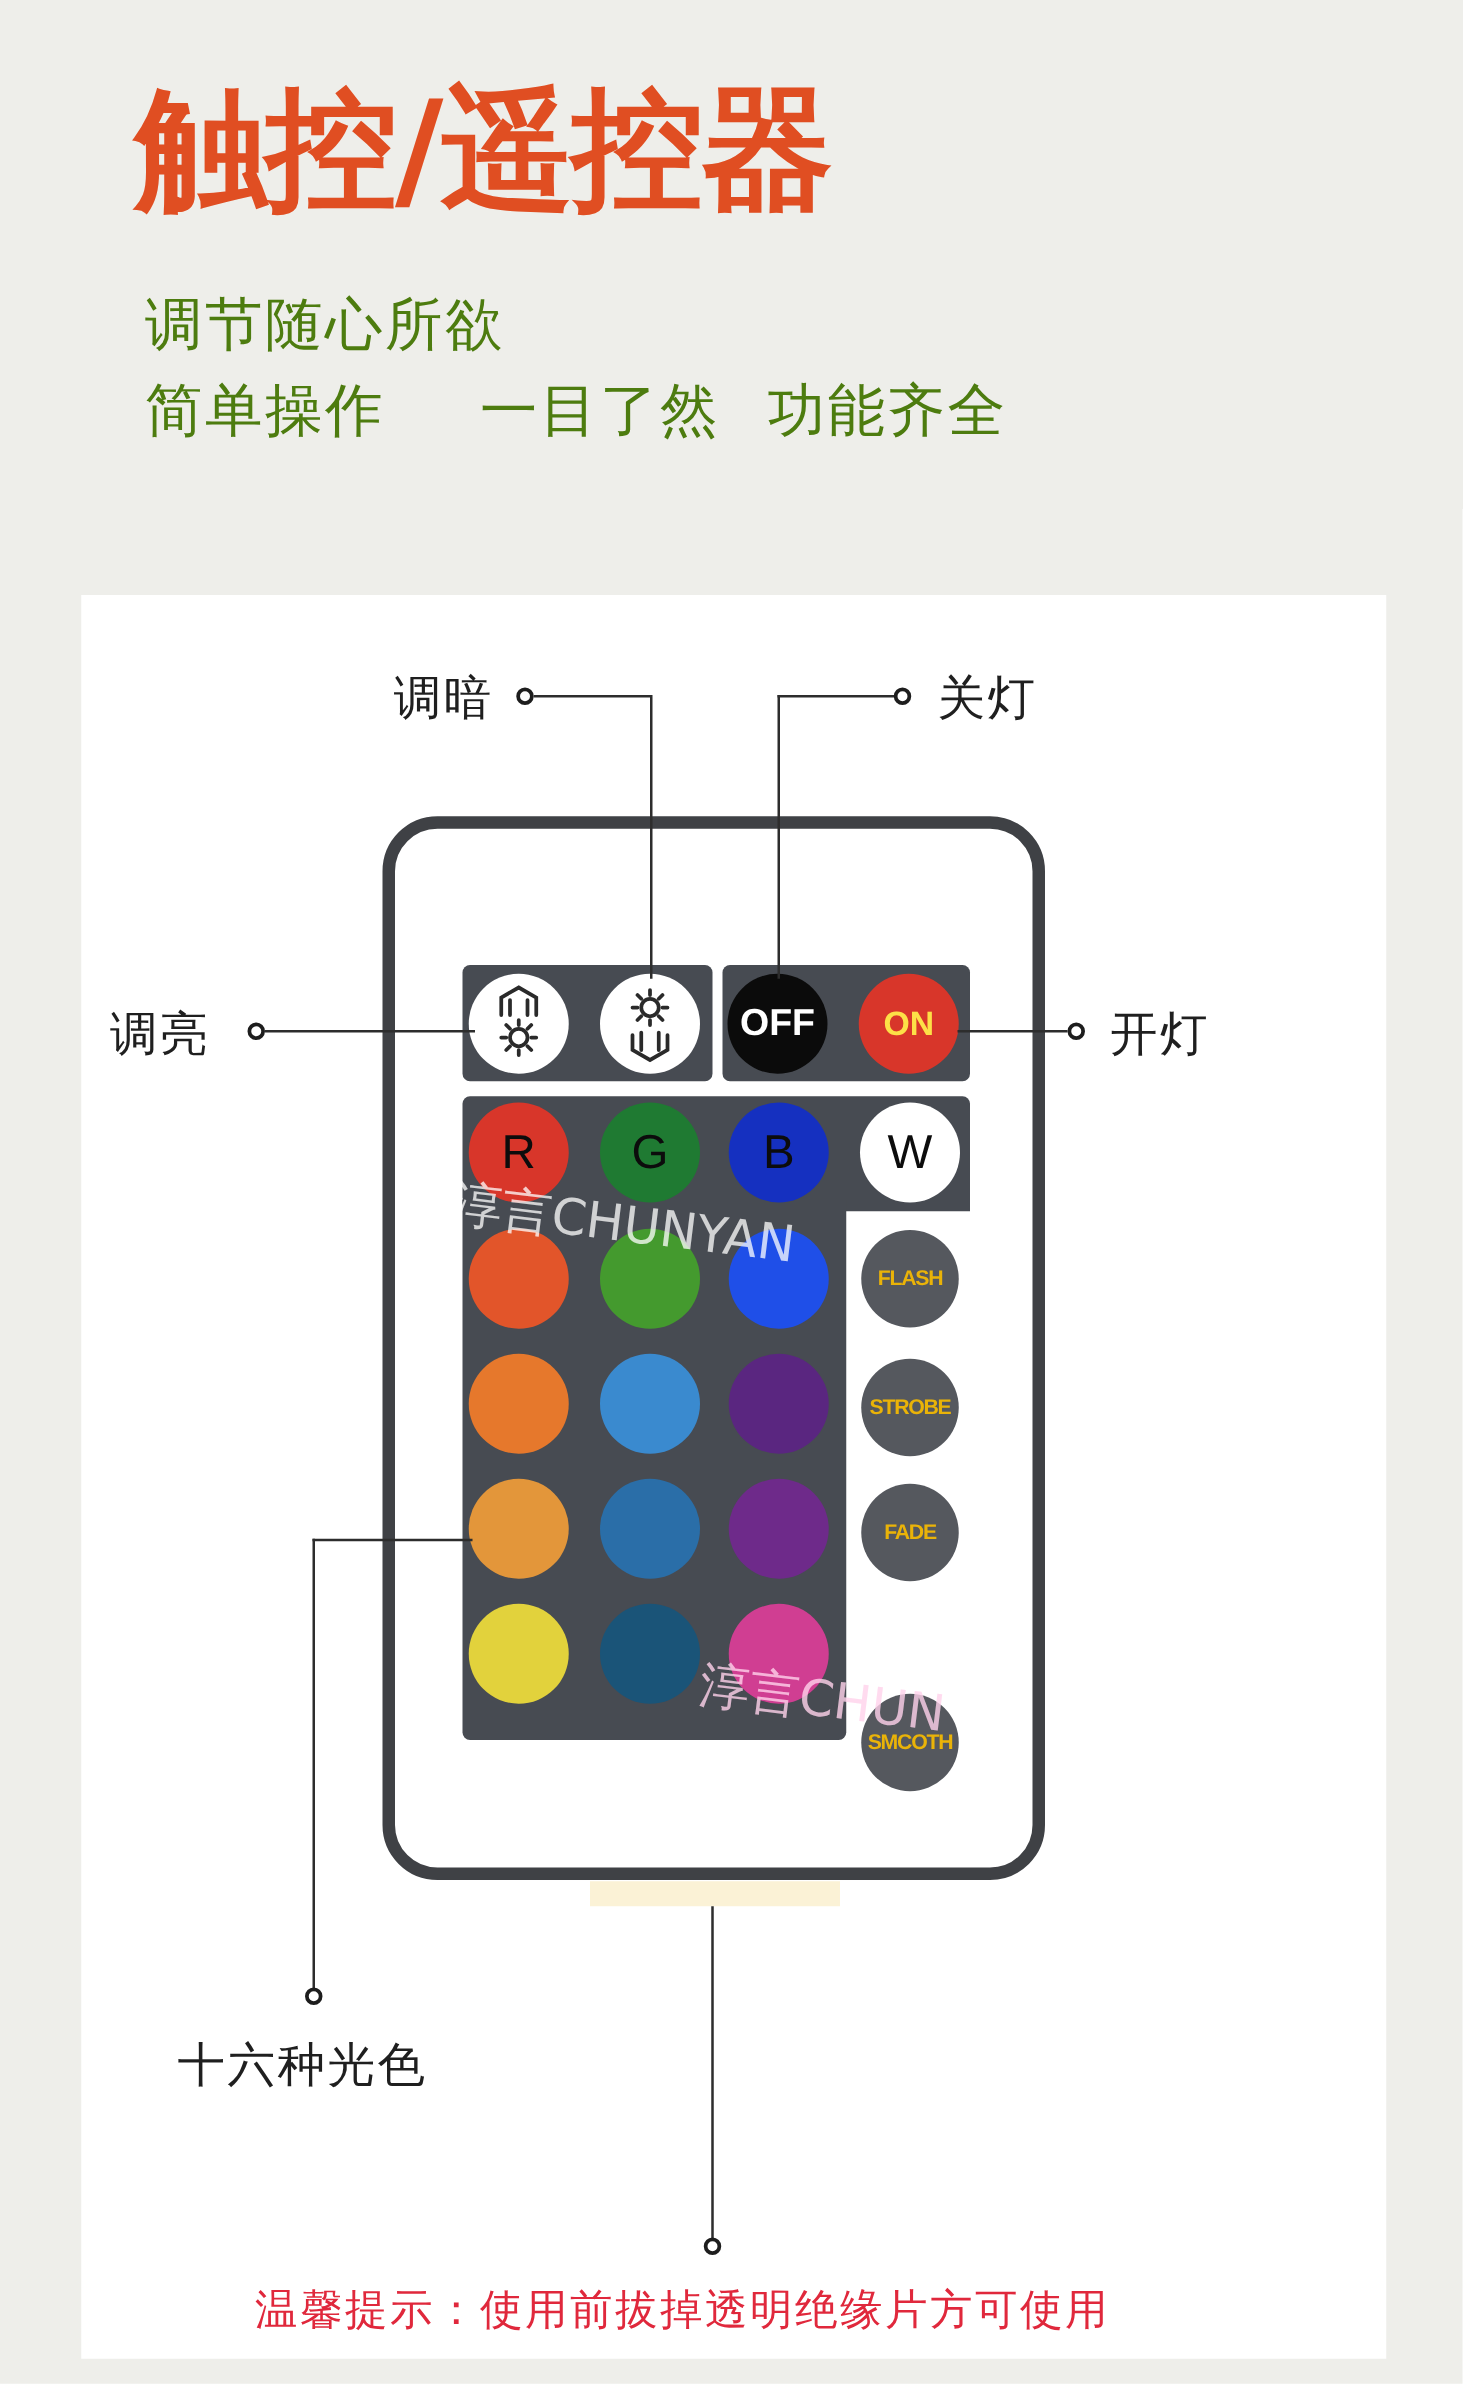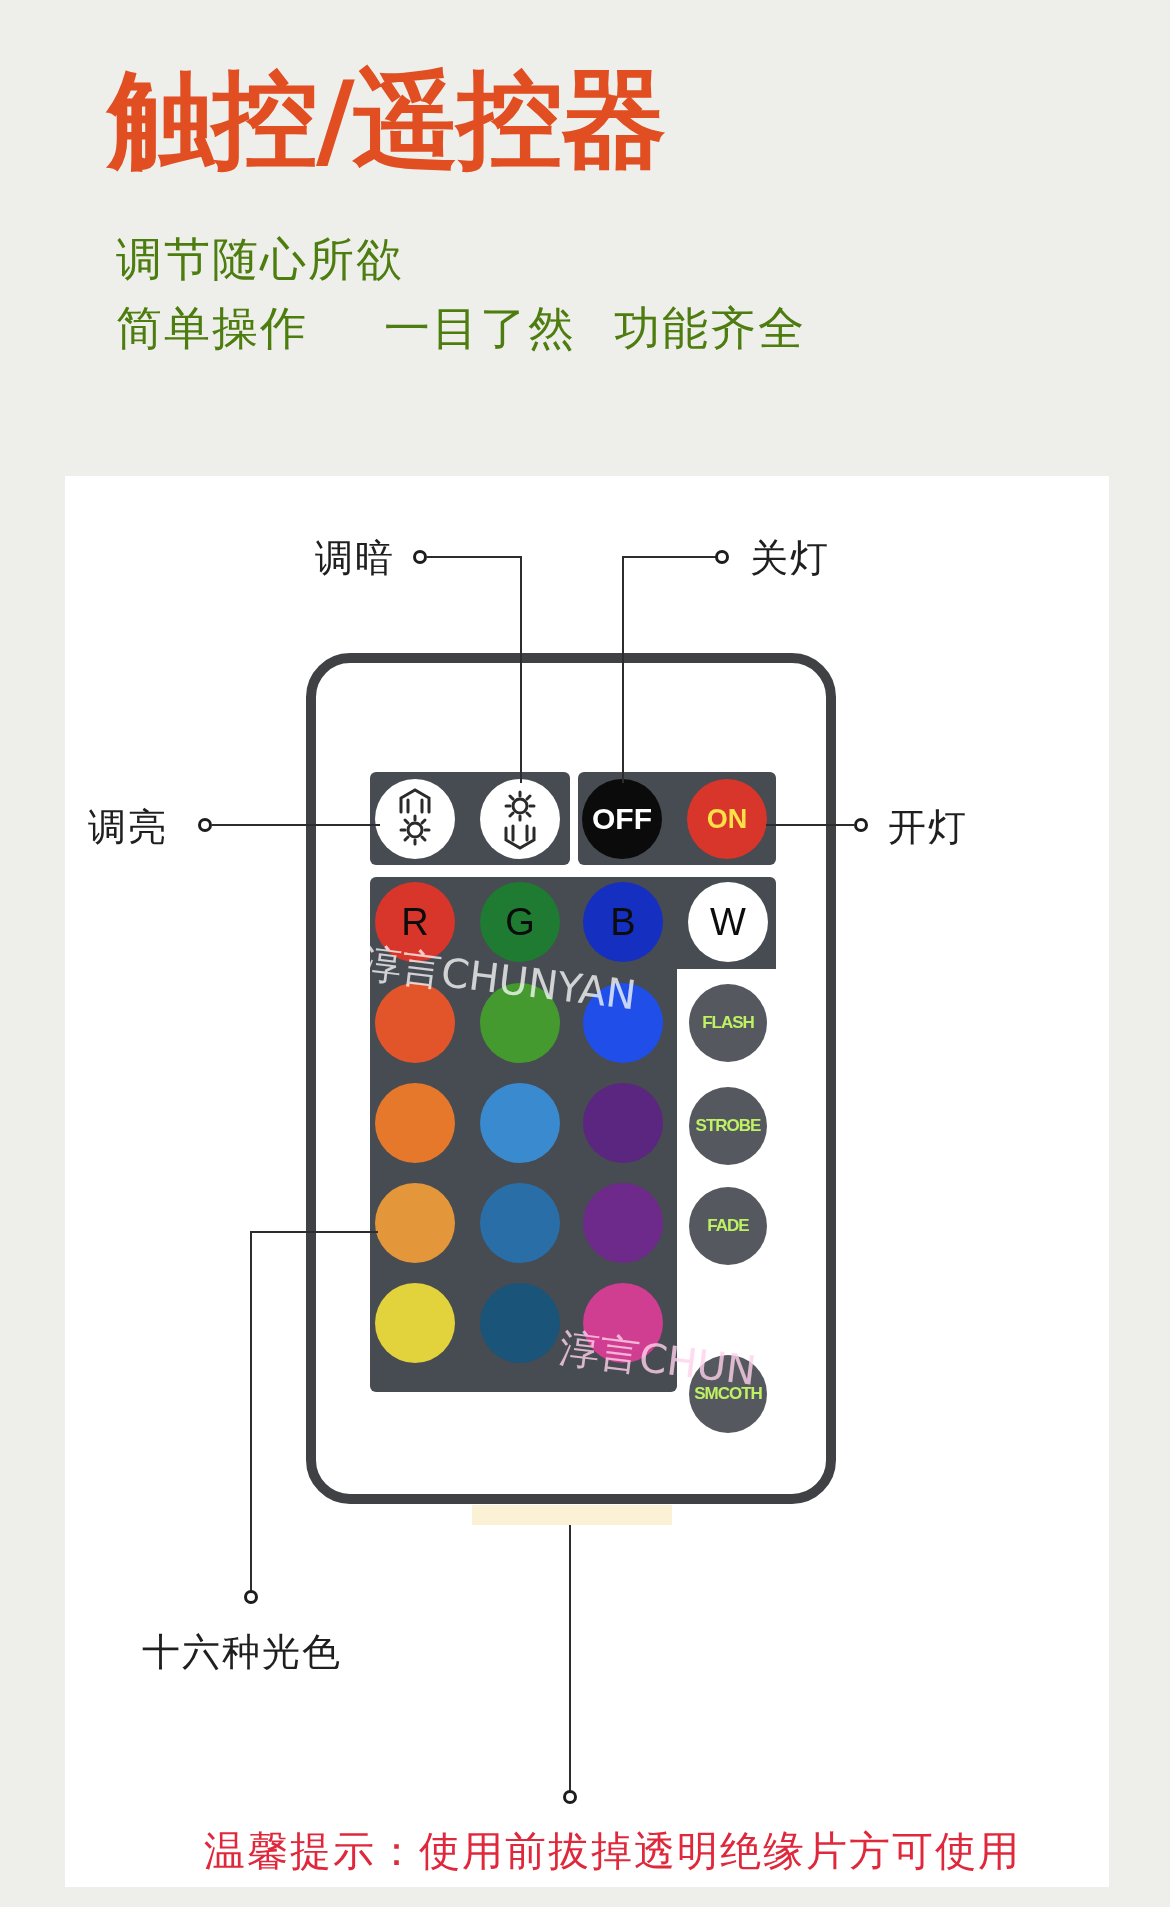--- a/index.html
+++ b/index.html
@@ -55,35 +55,35 @@
     position: absolute; border-radius: 50%;
     display: flex; align-items: center; justify-content: center;
     font-family: "Liberation Sans", "DejaVu Sans", sans-serif;
   }
   .btn-lg { width: 80px; height: 80px; }
   .btn-white { background: #FFFFFF; }
   .btn-off { background: #0b0b0b; color: #fff; font-weight: bold; font-size: 30px; }
   .btn-on { background: #D8362A; color: #fde047; font-weight: bold; font-size: 27px; }
   .btn-letter { font-size: 38px; color: #0c0c0c; }
   .btn-mode {
-    width: 78px; height: 78px; background: #55585E; color: #bef264;
+    width: 78px; height: 78px; background: #55585E; color: #eab308;
     font-size: 17px; font-weight: bold; letter-spacing: -1px;
   }
 
   
   .line-h { position: absolute; height: 2px; background: #2d2d2d; }
   .line-v { position: absolute; width: 2px; background: #2d2d2d; }
   .dot {
     position: absolute; width: 14px; height: 14px; border-radius: 50%;
     border: 3px solid #1d1d1d; background: #fff;
   }
   .label { position: absolute; font-size: 38px; line-height: 1; white-space: nowrap; color: #1f1f1f; letter-spacing: 2px; }
   .notice {
     position: absolute; left: 204px; top: 1831px;
-    font-size: 41px; line-height: 1; color: #E0283C; white-space: nowrap; letter-spacing: 2px;
+    font-size: 34px; line-height: 1; color: #E0283C; white-space: nowrap; letter-spacing: 2px;
   }
 
   
   .wm {
     position: absolute; color: rgba(255,255,255,0.75); font-size: 40px;
     white-space: nowrap; transform: rotate(7deg); transform-origin: left center;
     font-family: "DejaVu Sans", sans-serif; pointer-events: none;
   }
   .wm2 { color: rgba(255,210,235,0.8); }
 </style>

